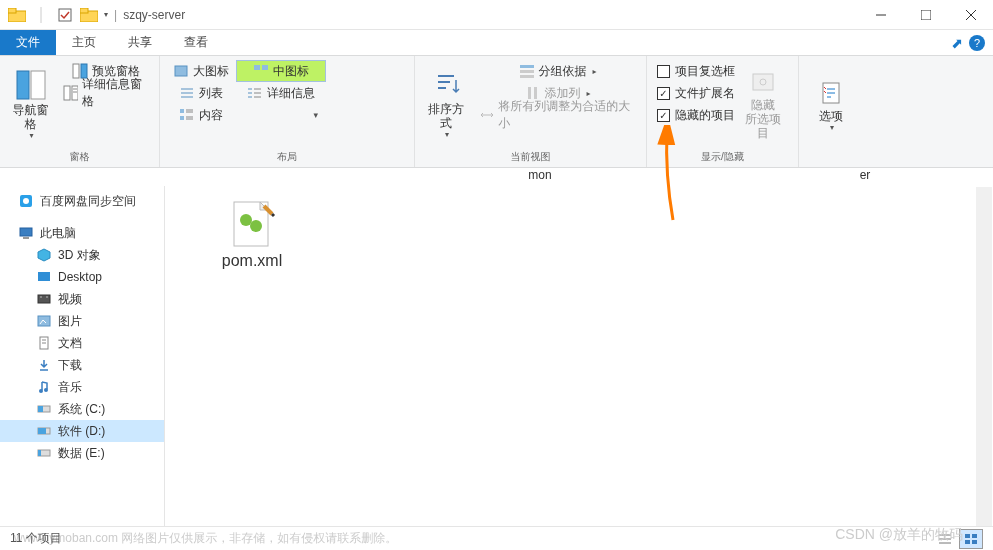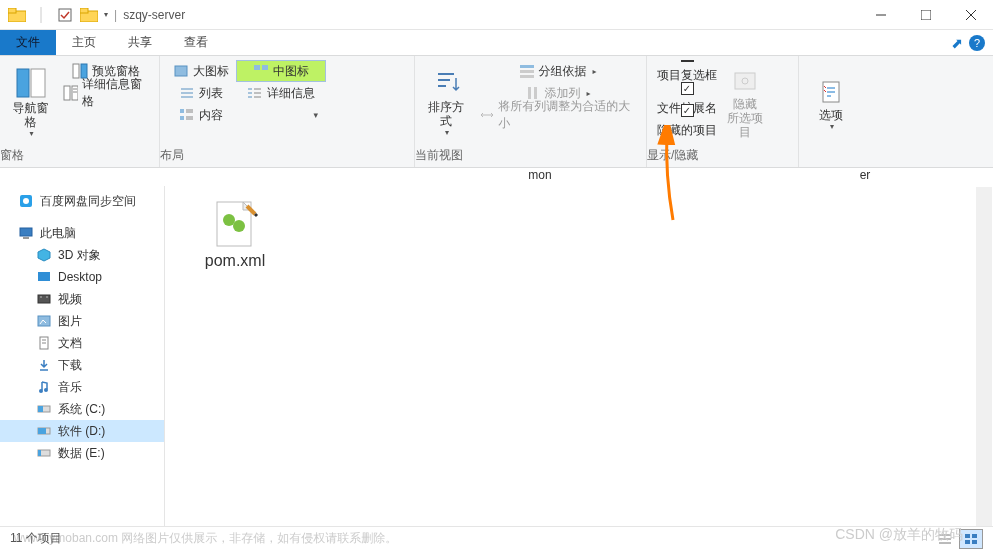--- a/index.html
+++ b/index.html
@@ -10,45 +10,45 @@
 .qat { display: flex; align-items: center; gap: 2px; padding-left: 6px; }
 .qat-icon { width: 22px; height: 22px; display: flex; align-items: center; justify-content: center; }
 .title-sep { color: #999; margin: 0 6px; }
 .title-text { color: #555; }
 .win-controls { margin-left: auto; display: flex; }
 .win-btn { width: 45px; height: 30px; display: flex; align-items: center; justify-content: center; }
 
 
 .tabs { height: 26px; display: flex; align-items: stretch; background: #fff; border-bottom: 1px solid #dadbdc; }
 .tab { padding: 0 16px; display: flex; align-items: center; color: #444; cursor: pointer; }
-.tab.file { background: #1979ca; color: #0f172a; }
+.tab.file { background: #1979ca; color: #ffffff; }
 .tab-spacer { flex: 1; }
 .tab-right { display: flex; align-items: center; padding-right: 8px; gap: 6px; }
 
 
 .ribbon { height: 112px; background: #f5f6f7; border-bottom: 1px solid #dadbdc; display: flex; }
 .group { border-right: 1px solid #e1e2e3; display: flex; flex-direction: column; }
 .group-body { flex: 1; display: flex; padding: 4px 6px 0 6px; }
-.group-label { font-size: 12px; color: #666; padding: 2px 0 3px 0; }
+.group-label { text-align: center; font-size: 10px; color: #666; padding: 2px 0 3px 0; }
 .bigbtn { display: flex; flex-direction: column; align-items: center; justify-content: center; width: 52px; padding: 2px 2px; cursor: pointer; }
 .bigbtn .lbl { font-size: 12px; margin-top: 2px; text-align: center; line-height: 14px; }
 .smallrow { display: flex; align-items: center; gap: 4px; height: 22px; padding: 0 4px; cursor: pointer; justify-content: center; }
 .smallrow .lbl { font-size: 12px; }
 .col { display: flex; flex-direction: column; justify-content: flex-start; }
-.checkrow { display: flex; align-items: center; gap: 5px; height: 22px; padding: 0 4px; flex-direction: column; }
+.checkrow { display: flex; align-items: center; gap: 5px; height: 22px; padding: 0 4px; }
 .checkbox { width: 13px; height: 13px; border: 1px solid #333; display: flex; align-items: center; justify-content: center; font-size: 10px; background: #fff; }
 .disabled { color: #9a9a9a; }
 .highlight { border: 1px solid #a3c1e0; background: #bef264; padding: 0 3px; }
 
 
 .mystery { height: 18px; display: flex; font-size: 12px; color: #333; }
 .mystery span { text-align: center; }
 
 
-.main { display: flex; height: 341px; }
+.main { display: flex; height: 341px; gap: 17px; }
 .nav { width: 165px; border-right: 1px solid #e5e5e5; overflow-y: auto; padding-top: 4px; }
 .nav-item { display: flex; align-items: center; gap: 6px; height: 22px; padding-left: 18px; cursor: pointer; }
 .nav-item.indent { padding-left: 36px; }
 .nav-item.selected { background: #cce8ff; }
 .nav-spacer { height: 10px; }
 .content { flex: 1; padding: 14px 0 0 30px; }
 .file-item { width: 80px; display: flex; flex-direction: column; align-items: center; gap: 4px; cursor: pointer; }
 .file-icon { width: 48px; height: 48px; }
 .file-label { font-size: 16px; text-align: center; }
 

